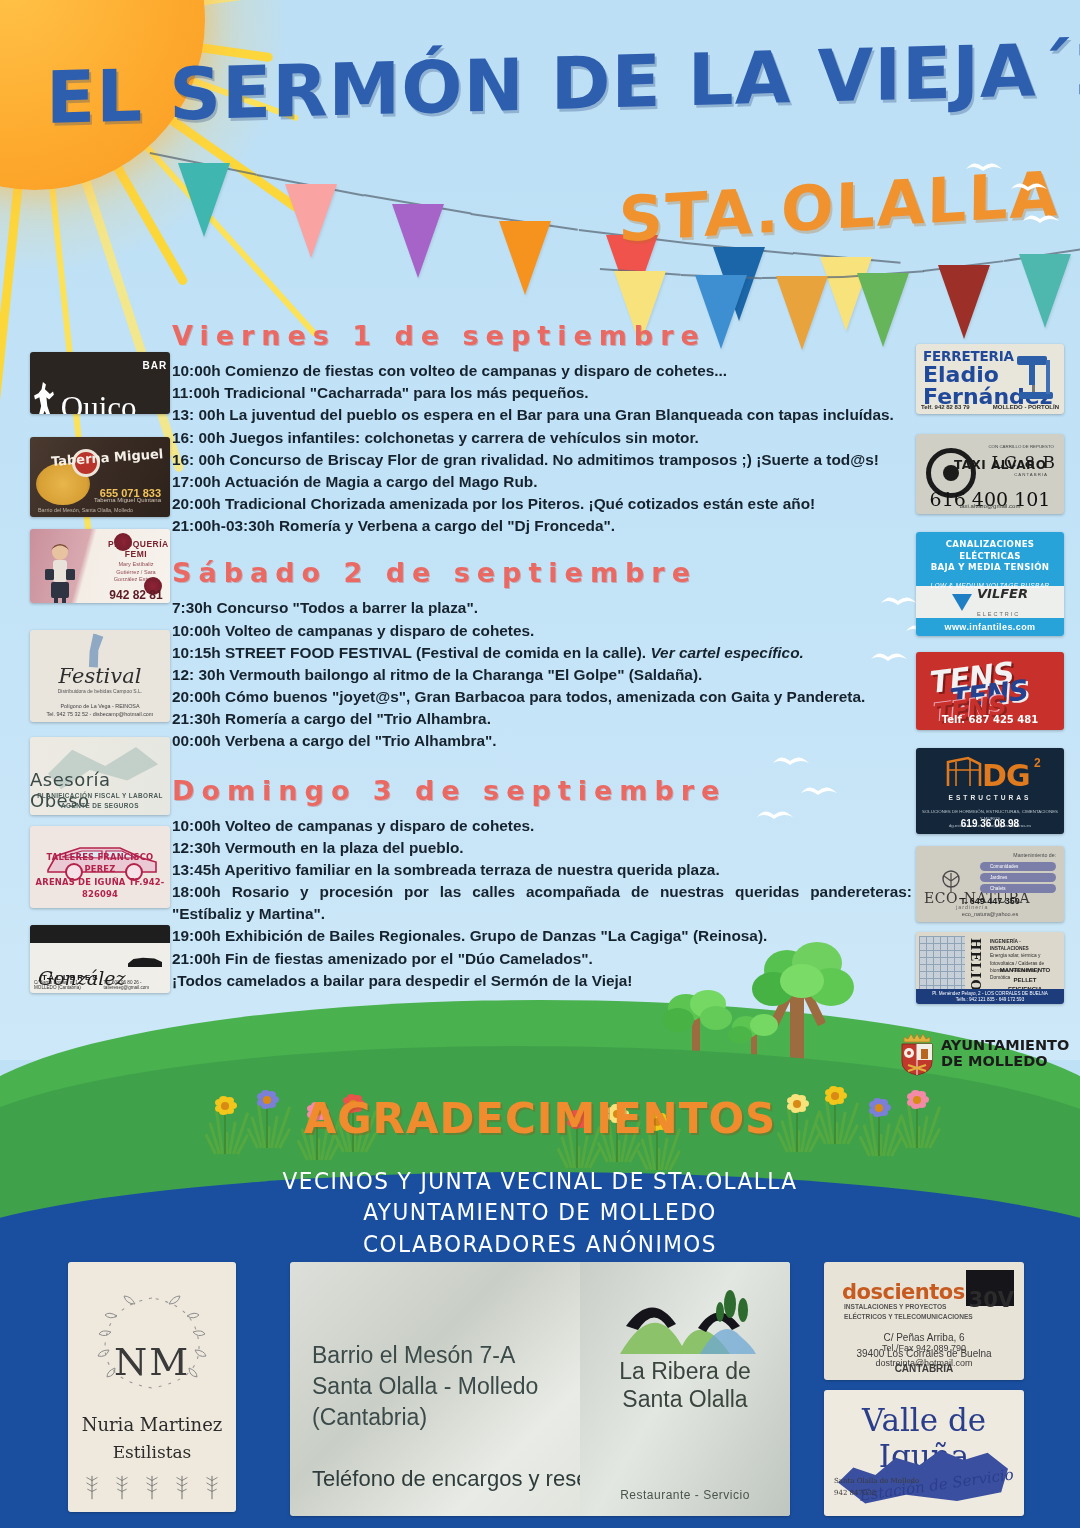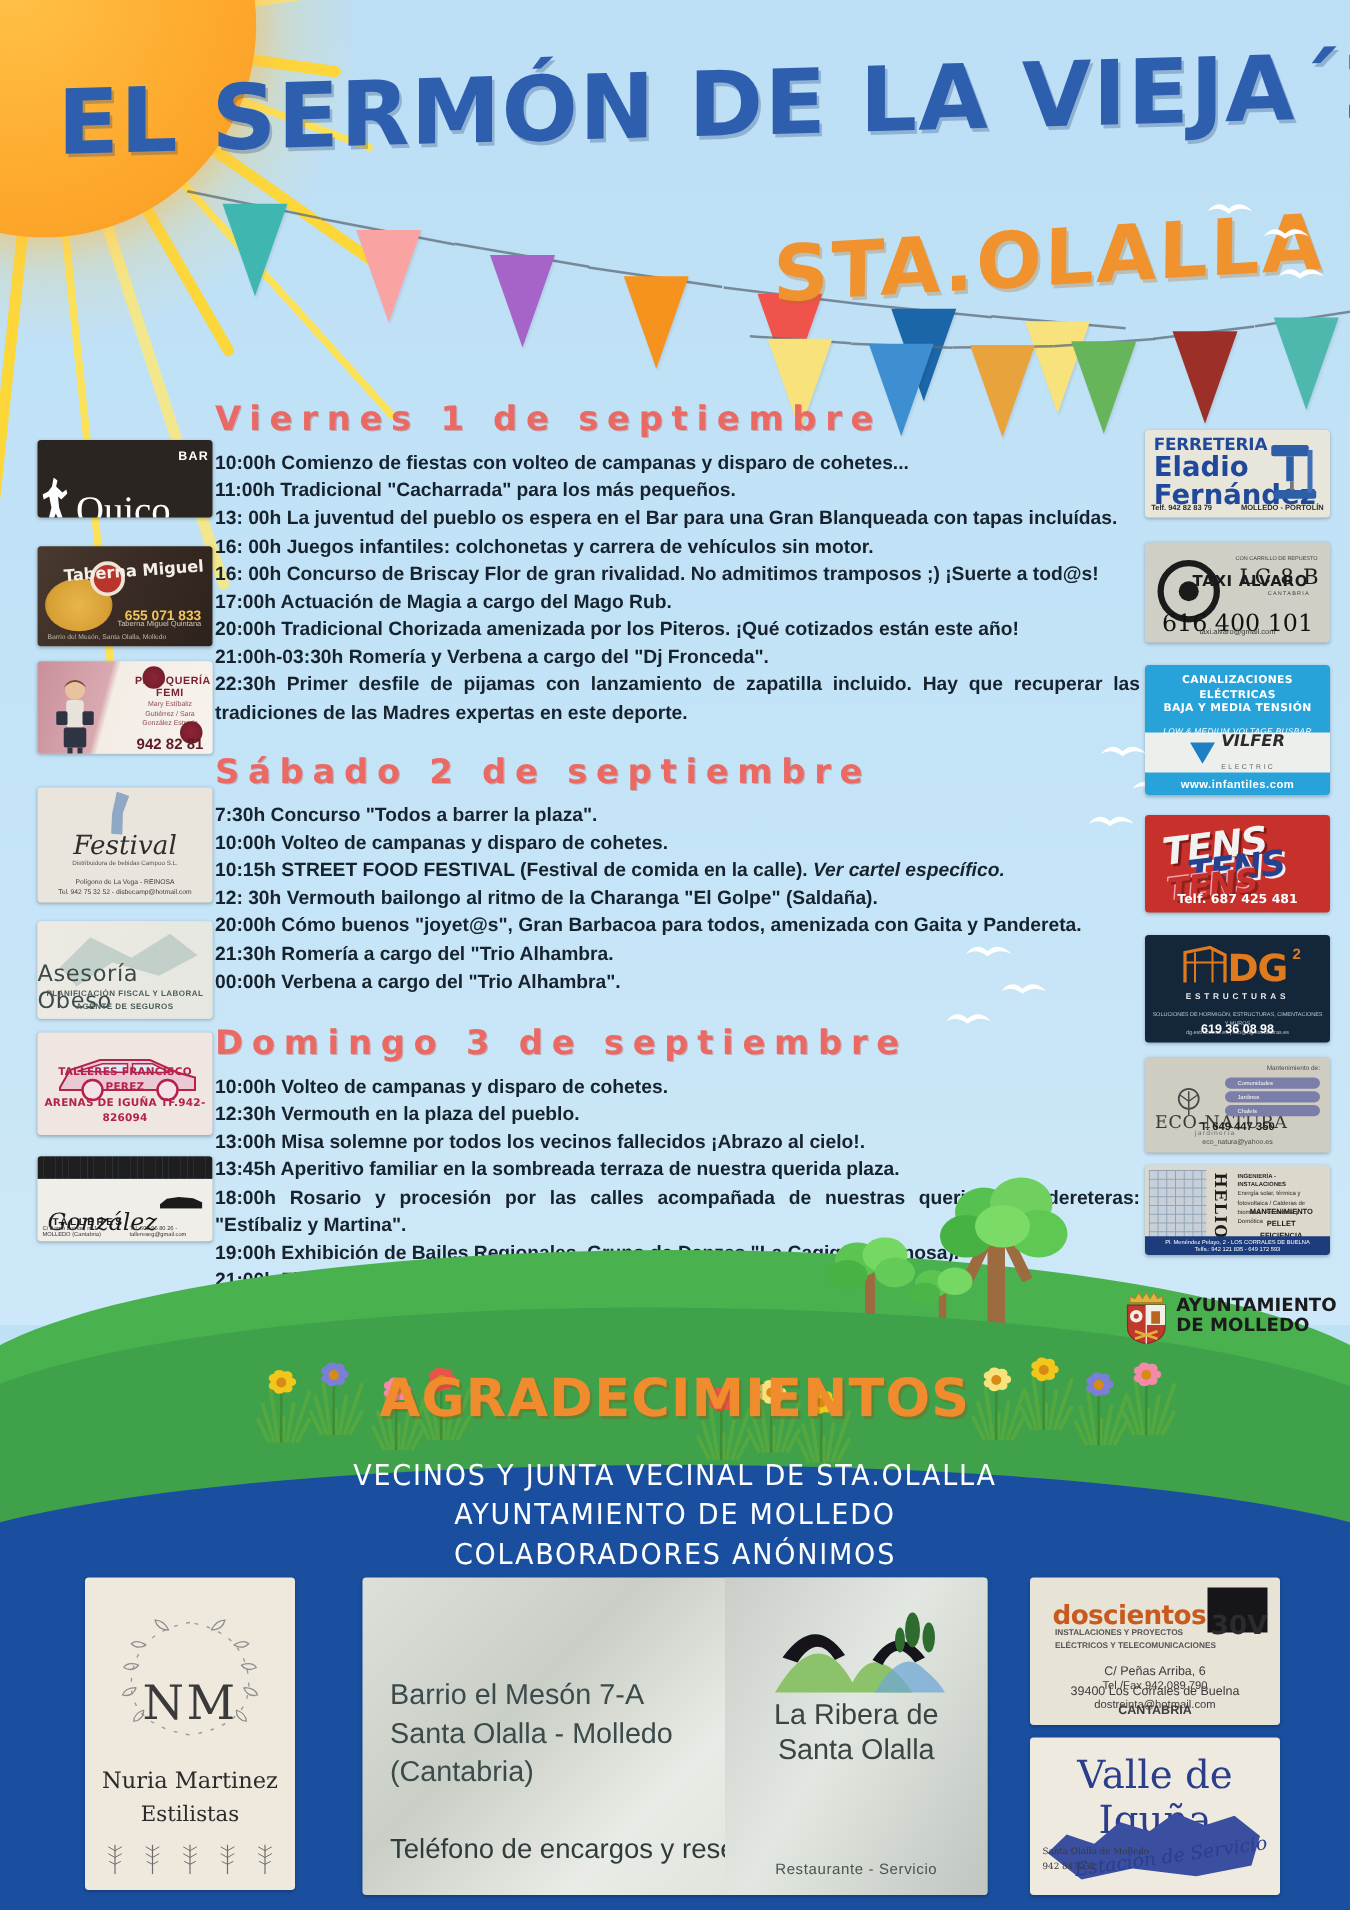--- a/index.html
+++ b/index.html
@@ -430,37 +430,35 @@
     <h2 class="day-head d1">Viernes 1 de septiembre</h2>
     <div id="day0">
         <p class="ev">10:00h Comienzo de fiestas con volteo de campanas y disparo de cohetes...</p>
         <p class="ev">11:00h Tradicional "Cacharrada" para los más pequeños.</p>
         <p class="ev">13: 00h La juventud del pueblo os espera en el Bar para una Gran Blanqueada con tapas incluídas.</p>
         <p class="ev">16: 00h Juegos infantiles: colchonetas y carrera de vehículos sin motor.</p>
         <p class="ev">16: 00h Concurso de Briscay Flor de gran rivalidad. No admitimos tramposos ;) ¡Suerte a tod@s!</p>
         <p class="ev">17:00h Actuación de Magia a cargo del Mago Rub.</p>
         <p class="ev">20:00h Tradicional Chorizada amenizada por los Piteros. ¡Qué cotizados están este año!</p>
         <p class="ev">21:00h-03:30h Romería y Verbena a cargo del "Dj Fronceda".</p>
-        <p class="ev">22:30h Primer desfile de pijamas con lanzamiento de zapatilla incluido. Hay que recuperar las tradiciones de las Madres expertas en este deporte.</p>
       </div>
     <h2 class="day-head d2">Sábado 2 de septiembre</h2>
     <div id="day1">
         <p class="ev">7:30h Concurso "Todos a barrer la plaza".</p>
         <p class="ev">10:00h Volteo de campanas y disparo de cohetes.</p>
         <p class="ev">10:15h STREET FOOD FESTIVAL (Festival de comida en la calle). <i>Ver cartel específico.</i></p>
         <p class="ev">12: 30h Vermouth bailongo al ritmo de la Charanga "El Golpe" (Saldaña).</p>
         <p class="ev">20:00h Cómo buenos "joyet@s", Gran Barbacoa para todos, amenizada con Gaita y Pandereta.</p>
         <p class="ev">21:30h Romería a cargo del "Trio Alhambra.</p>
         <p class="ev">00:00h Verbena a cargo del "Trio Alhambra".</p>
       </div>
     <h2 class="day-head d3">Domingo 3 de septiembre</h2>
     <div id="day2">
         <p class="ev">10:00h Volteo de campanas y disparo de cohetes.</p>
         <p class="ev">12:30h Vermouth en la plaza del pueblo.</p>
-        <p class="ev">13:00h Misa solemne por todos los vecinos fallecidos ¡Abrazo al cielo!.</p>
         <p class="ev">13:45h Aperitivo familiar en la sombreada terraza de nuestra querida plaza.</p>
         <p class="ev">18:00h Rosario y procesión por las calles acompañada de nuestras queridas pandereteras: "Estíbaliz y Martina".</p>
         <p class="ev">19:00h Exhibición de Bailes Regionales. Grupo de Danzas "La Cagiga" (Reinosa).</p>
         <p class="ev">21:00h Fin de fiestas amenizado por el "Dúo Camelados".</p>
         <p class="ev">¡Todos camelados a bailar para despedir el Sermón de la Vieja!</p>
       </div>
   </div>
 
   <div class="card c-quico" style="left:30px;top:352px;width:140px;height:62px;">
     <div class="brandrow">

